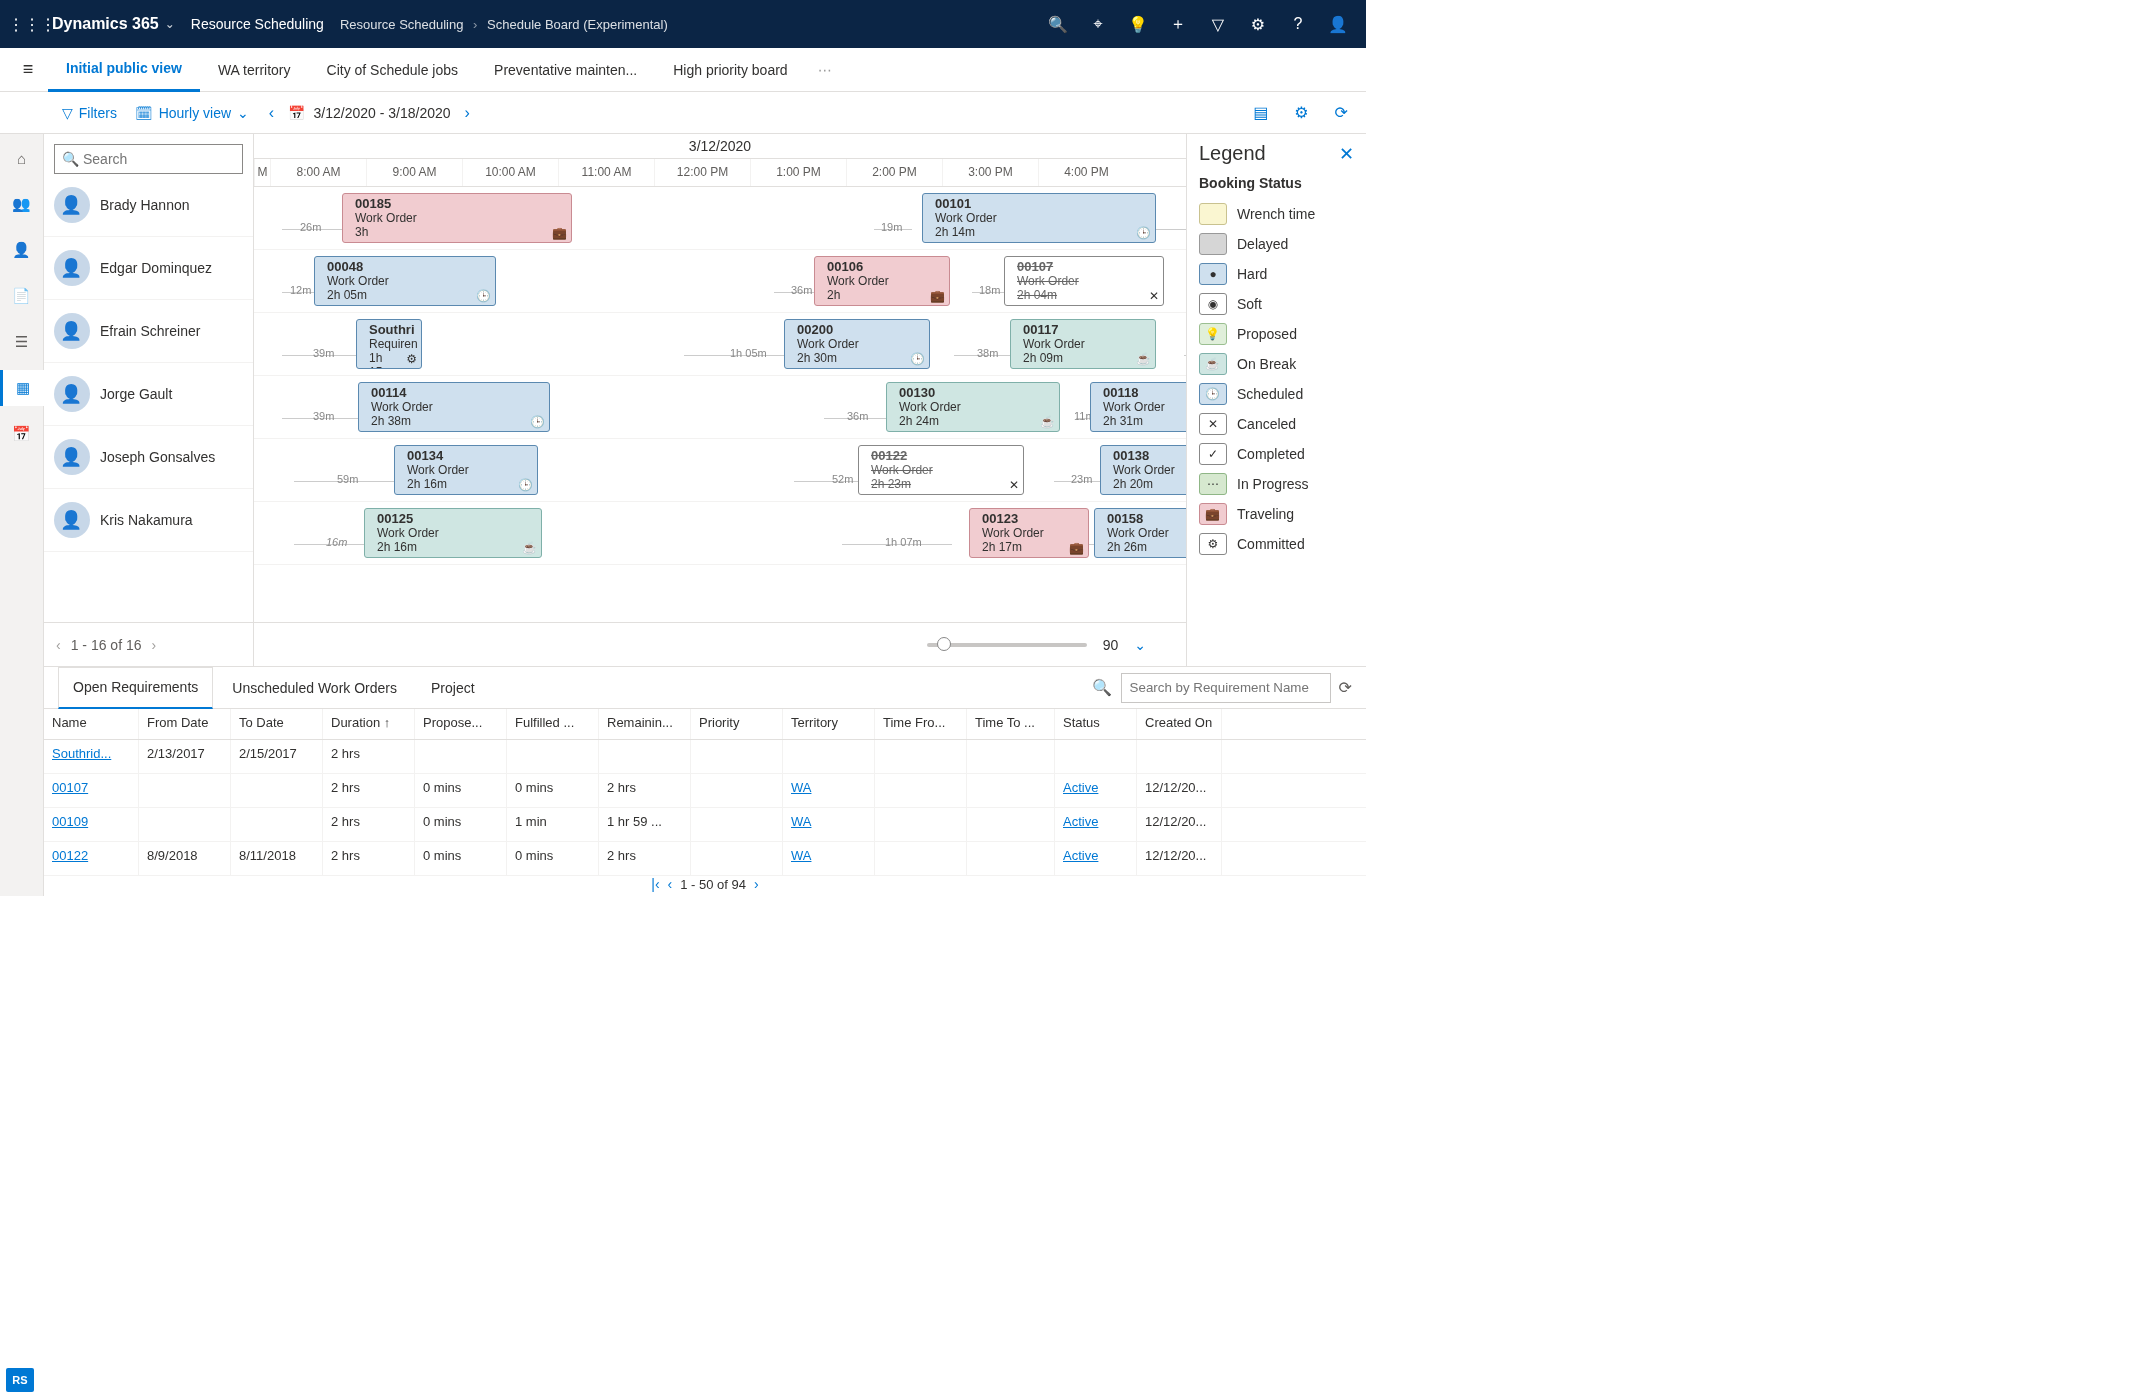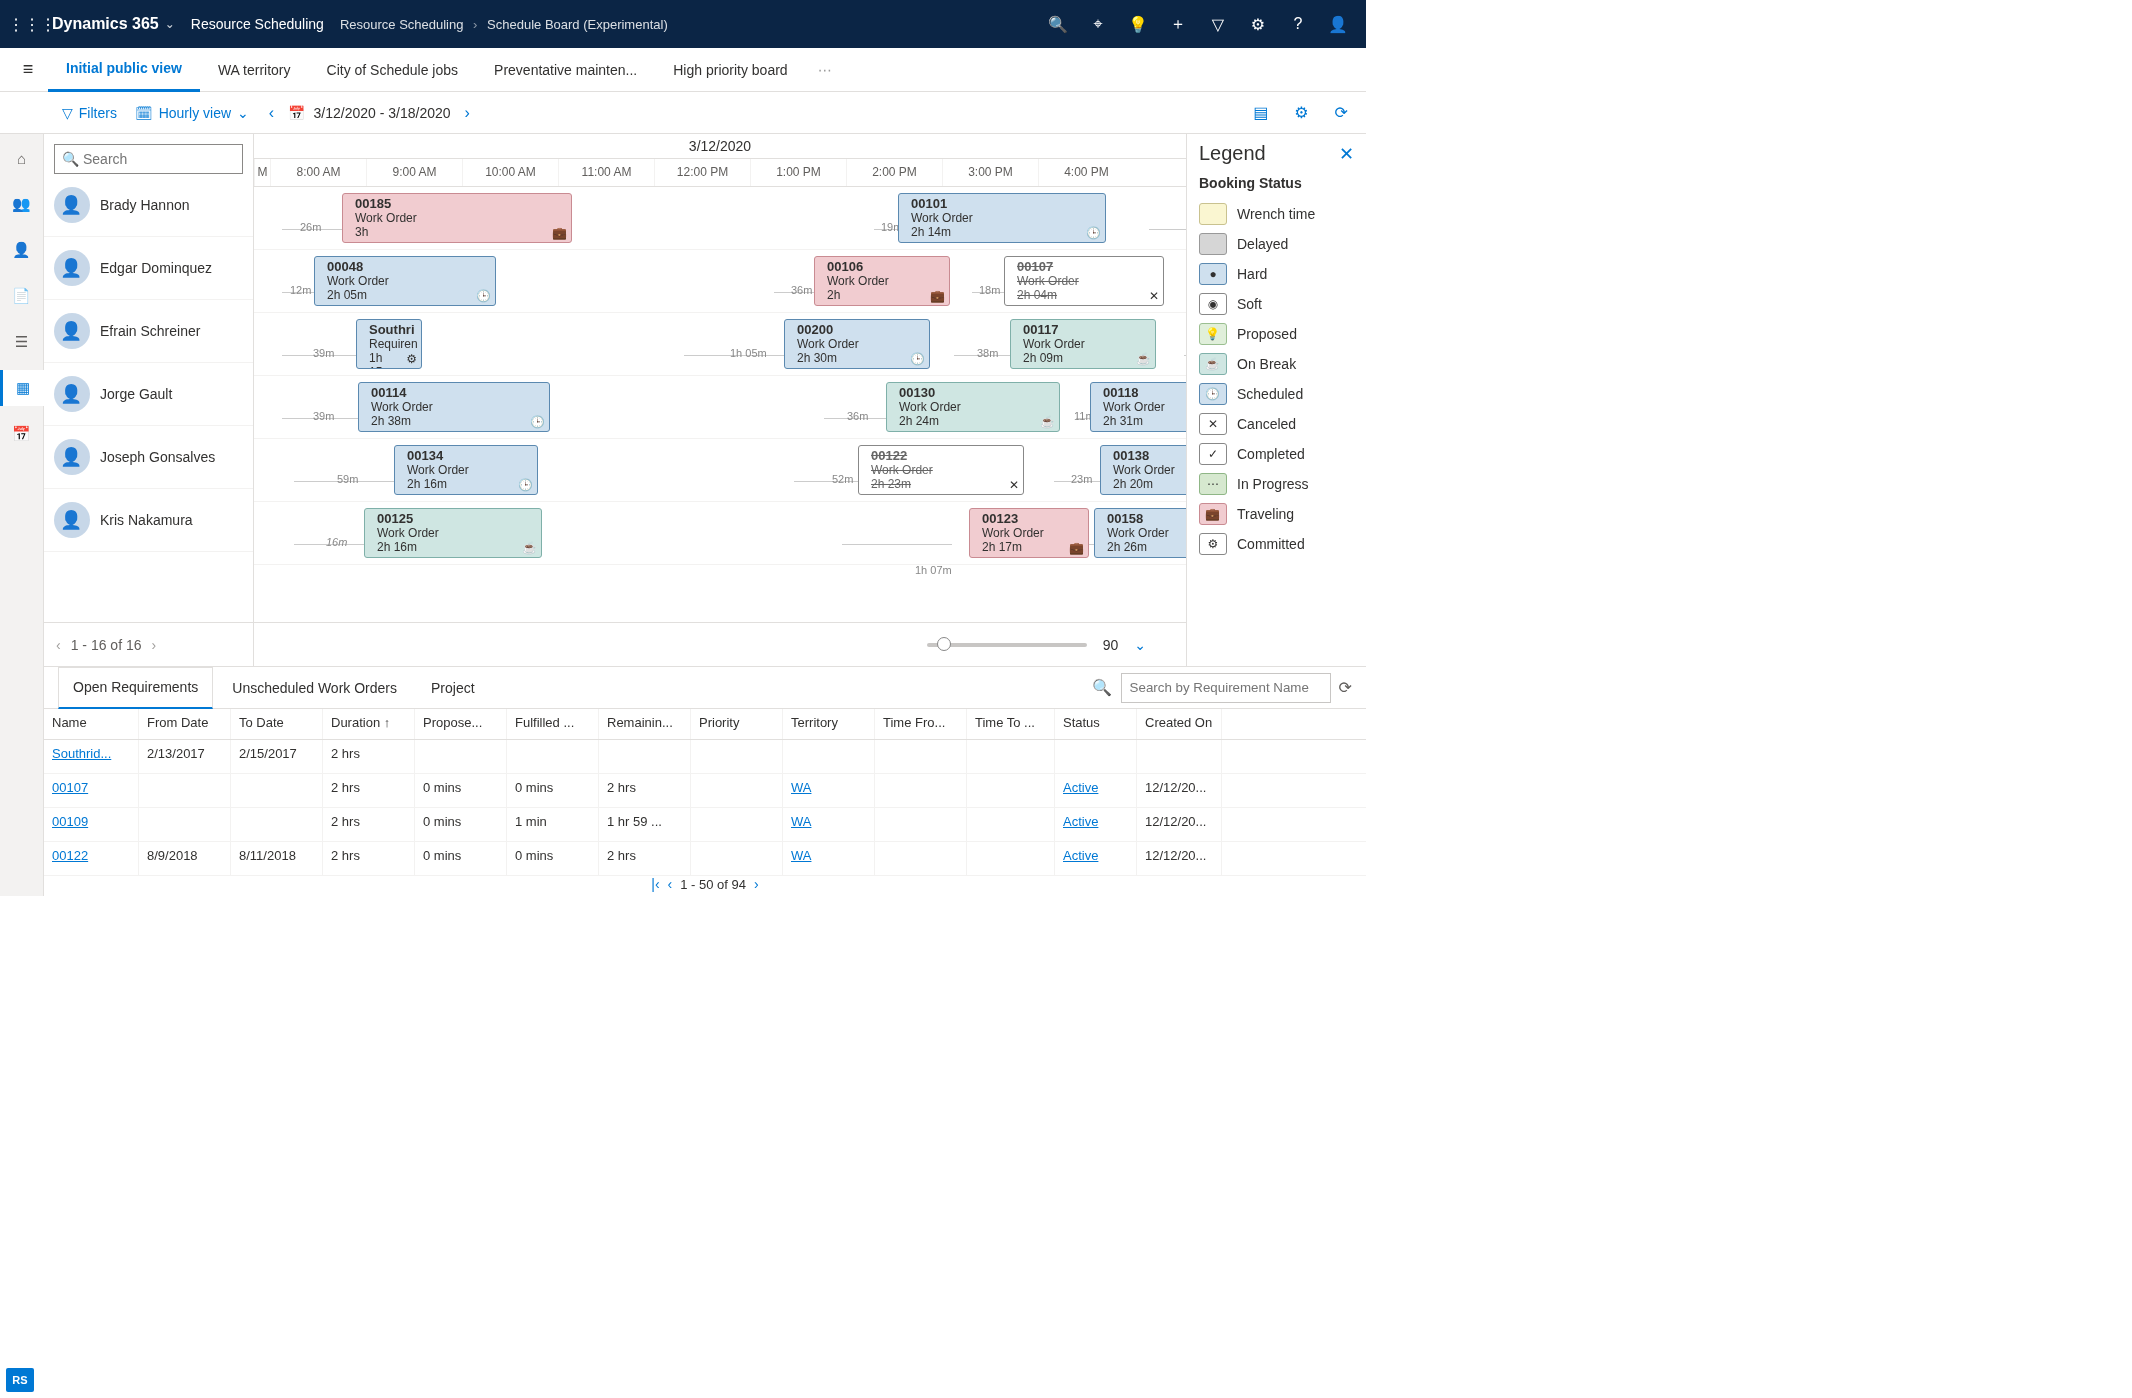--- a/index.html
+++ b/index.html
@@ -250,21 +250,21 @@
               <div class="gap-label" style="left: 46px;">26m</div>
               <div class="gap-line" style="left: 620px; width: 38px;"></div>
               <div class="gap-label" style="left: 627px;">19m</div>
               <div class="gap-line" style="left: 895px; width: 106px;"></div>
               <div class="booking bg-red" style="left: 88px; width: 230px;">
                 <div class="bnum ">00185</div>
                 <div class="btype ">Work Order</div>
                 <div class="bdur ">3h</div>
                 <div class="bicon">💼</div>
               </div>
-              <div class="booking bg-blue" style="left: 644px; width: 208px;">
+              <div class="booking bg-blue" style="left: 668px; width: 234px;">
                 <div class="bnum ">00101</div>
                 <div class="btype ">Work Order</div>
                 <div class="bdur ">2h 14m</div>
                 <div class="bicon">🕒</div>
               </div>
             </div>
             <div class="gantt-row">
               <div class="gap-line" style="left: 28px; width: 40px;"></div>
               <div class="gap-label" style="left: 36px;">12m</div>
               <div class="gap-line" style="left: 520px; width: 58px;"></div>
@@ -364,21 +364,21 @@
               <div class="booking bg-blue" style="left: 846px; width: 196px;">
                 <div class="bnum ">00138</div>
                 <div class="btype ">Work Order</div>
                 <div class="bdur ">2h 20m</div>
               </div>
             </div>
             <div class="gantt-row">
               <div class="gap-line" style="left: 40px; width: 82px;"></div>
               <div class="gap-label" style="left: 72px; font-style: italic;">16m</div>
               <div class="gap-line" style="left: 588px; width: 110px;"></div>
-              <div class="gap-label" style="left: 661px; margin-top: 28px;">1h 07m</div>
+              <div class="gap-label" style="left: 631px;">1h 07m</div>
               <div class="gap-line" style="left: 806px; width: 40px;"></div>
               <div class="gap-label" style="left: 814px;">14m</div>
               <div class="booking bg-teal" style="left: 110px; width: 178px;">
                 <div class="bnum ">00125</div>
                 <div class="btype ">Work Order</div>
                 <div class="bdur ">2h 16m</div>
                 <div class="bicon">☕</div>
               </div>
               <div class="booking bg-red" style="left: 684px; width: 120px; margin-left: 31px;">
                 <div class="bnum ">00123</div>

